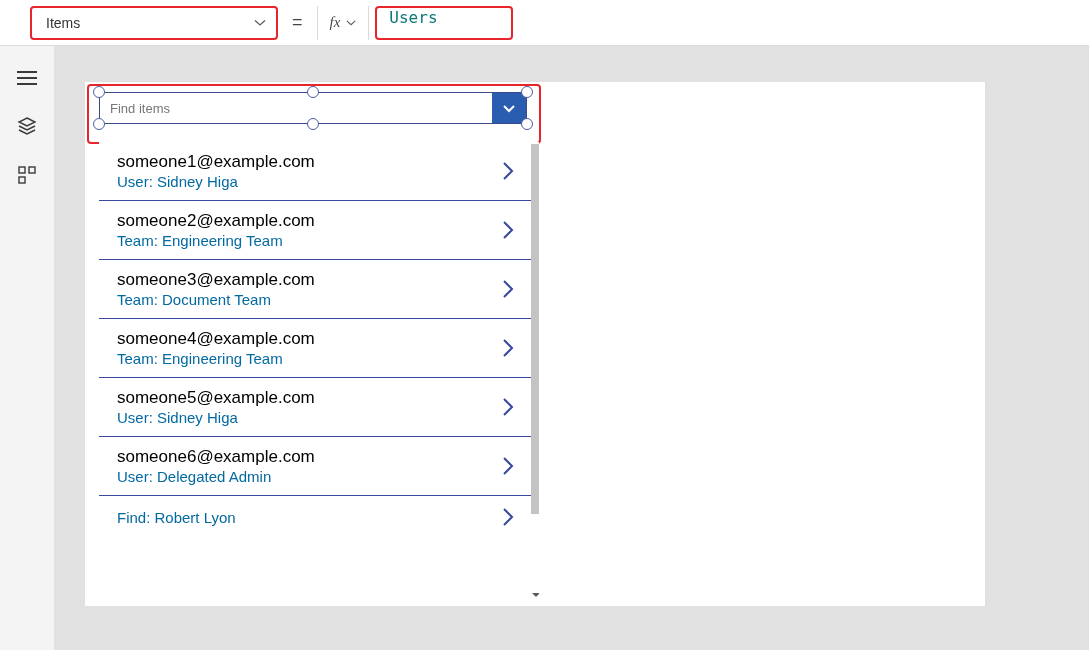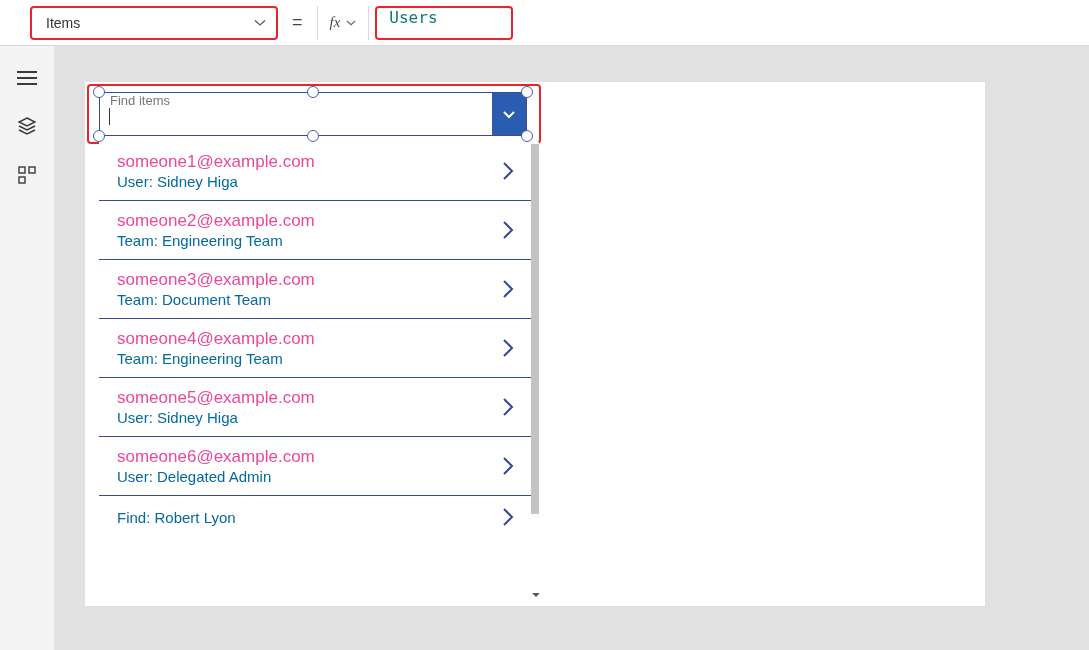--- a/index.html
+++ b/index.html
@@ -123,24 +123,24 @@
     border-radius: 4px;
     pointer-events: none;
   }
   .combo-wrap {
     position: absolute;
     top: 10px;
     left: 14px;
     width: 428px;
   }
   .combo-box {
-    height: 44px;
+    height: 32px;
     border: 1px solid #3b4a8a;
     display: flex;
-    align-items: flex-start;
+    align-items: center;
     background: #fff;
     position: relative;
   }
   .combo-input {
     flex: 1;
     border: none;
     outline: none;
     font-size: 13px;
     color: #333;
     padding: 0 10px;
@@ -185,21 +185,21 @@
     border-bottom: 1px solid #35489c;
     padding: 10px 6px 10px 18px;
     display: flex;
     align-items: center;
     justify-content: space-between;
     background: #fff;
   }
   .g-row .txt { display: flex; flex-direction: column; }
   .g-primary {
     font-size: 17px;
-    color: #ec4899;
+    color: #000000;
     font-weight: 400;
   }
   .g-secondary {
     font-size: 15px;
     color: #0369a1;
     margin-top: 1px;
   }
   .g-arrow {
     color: #35489c;
     padding-right: 18px;

